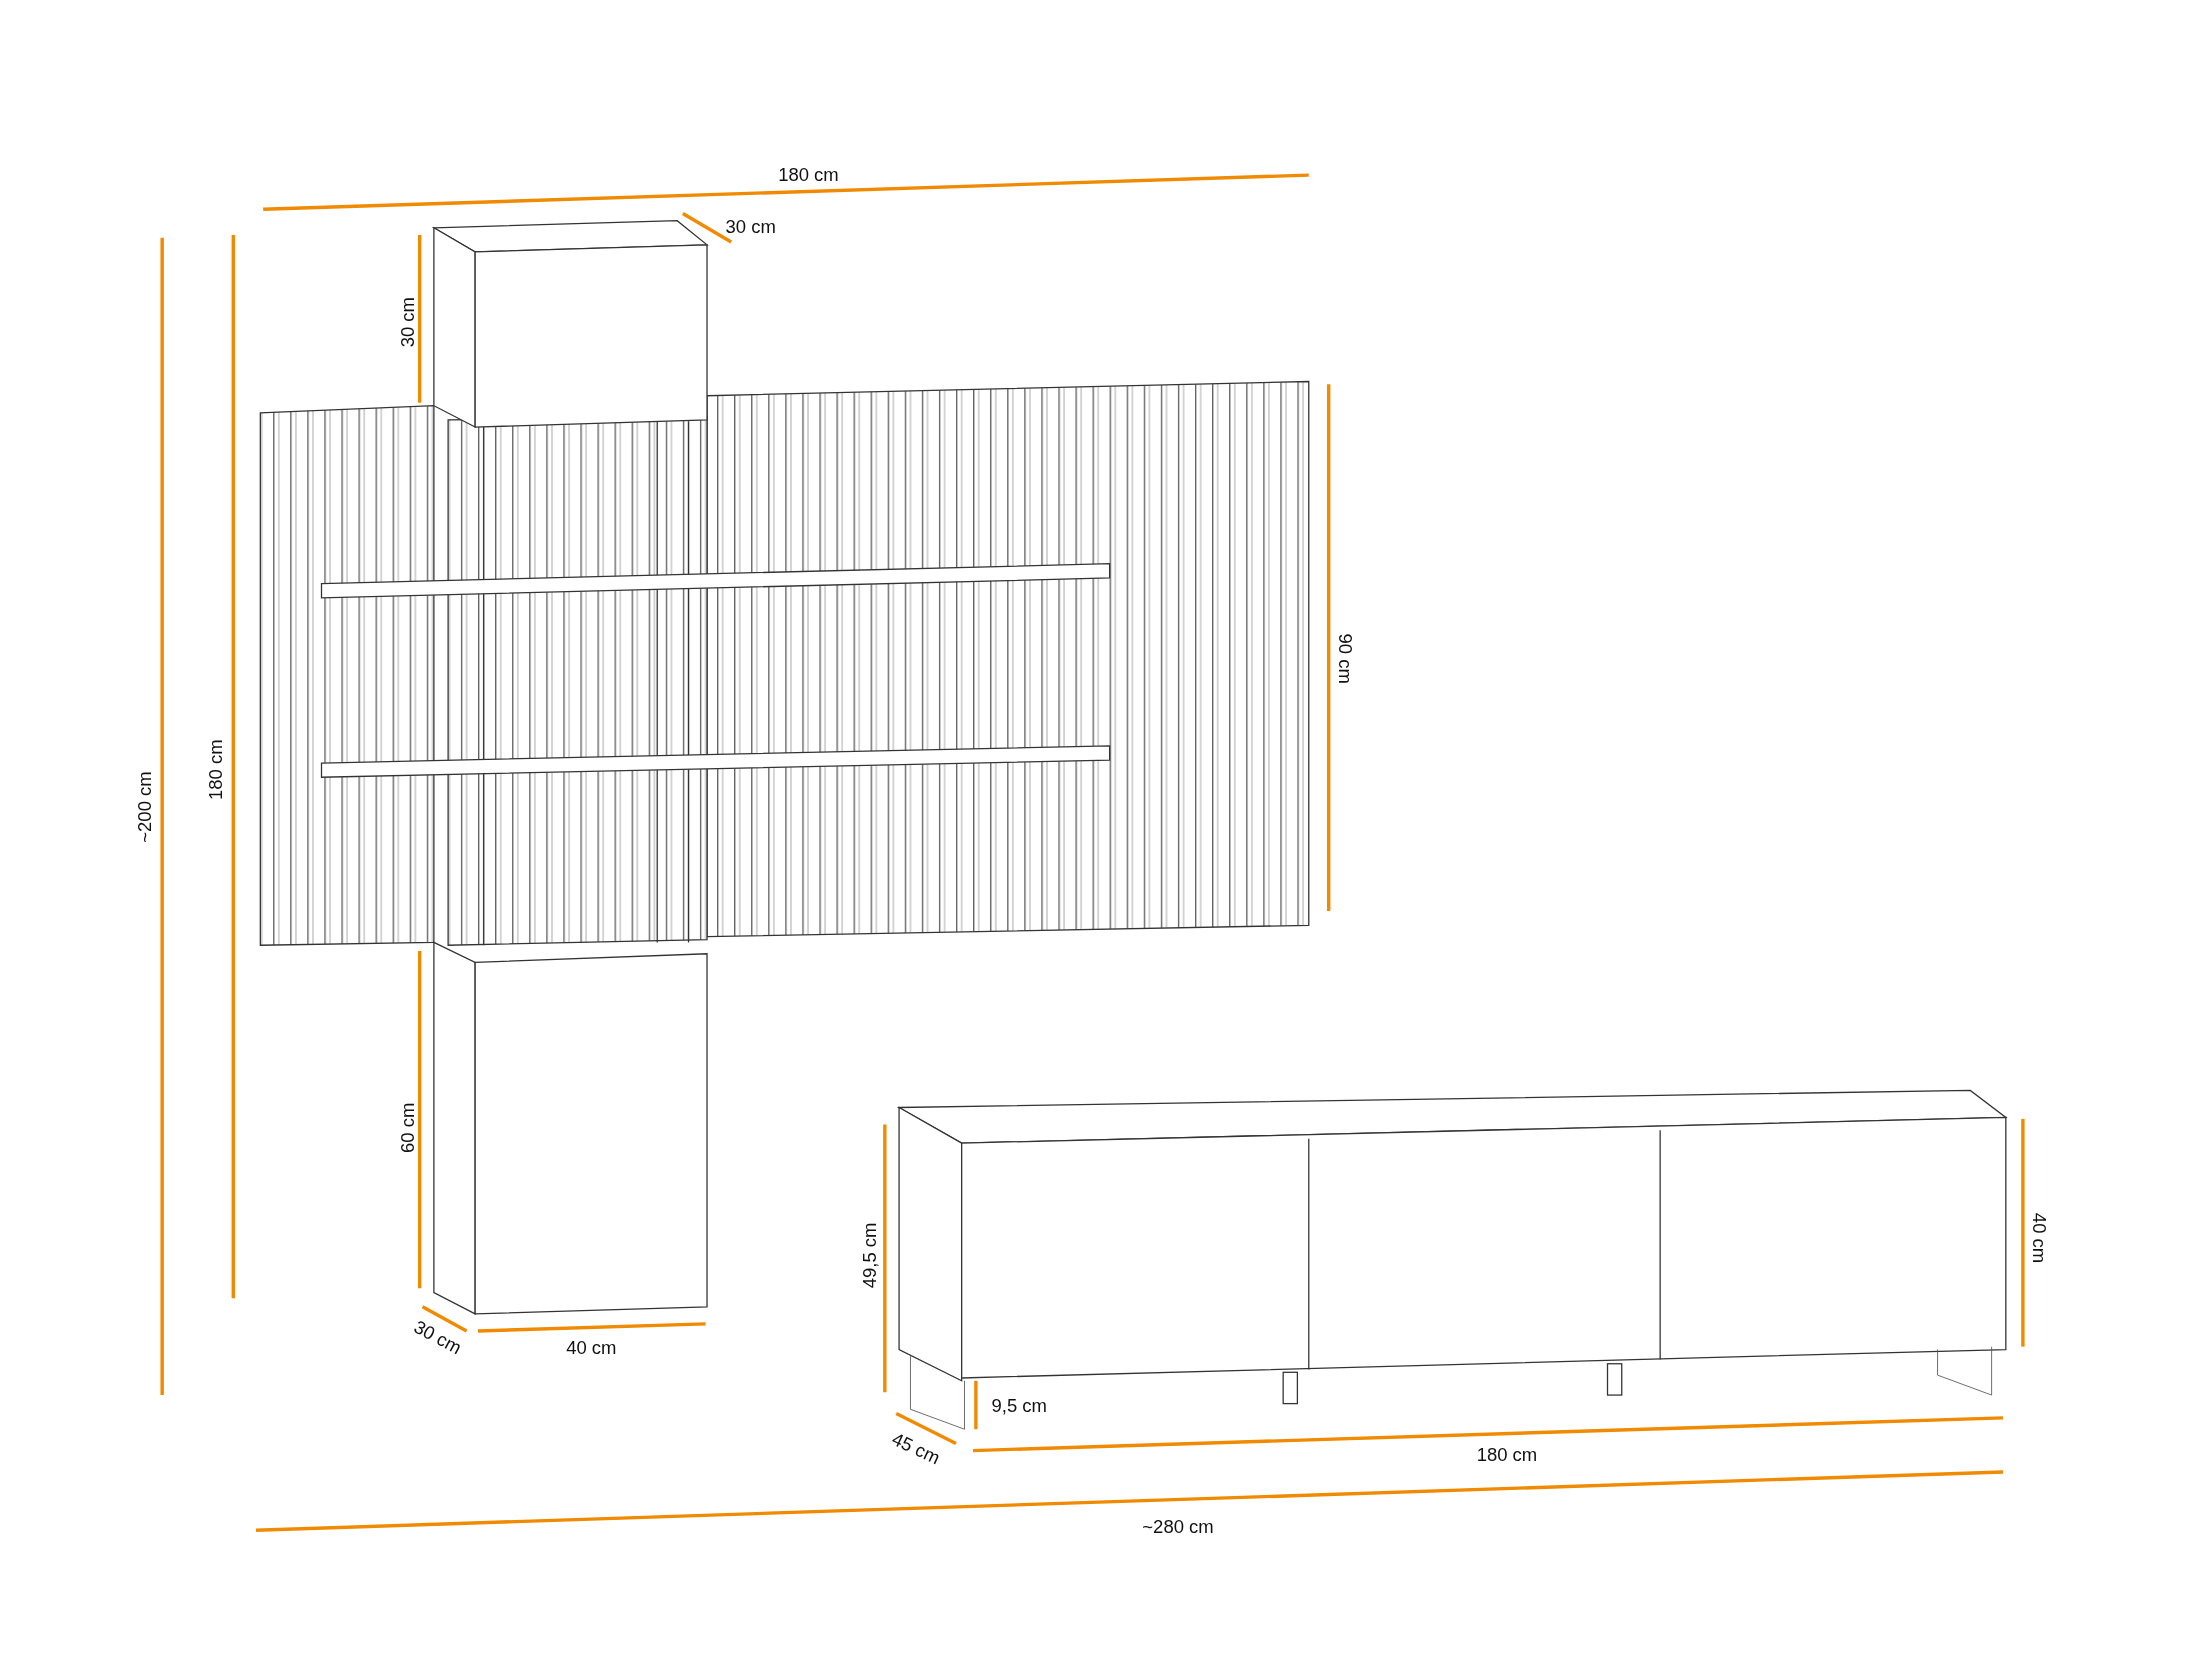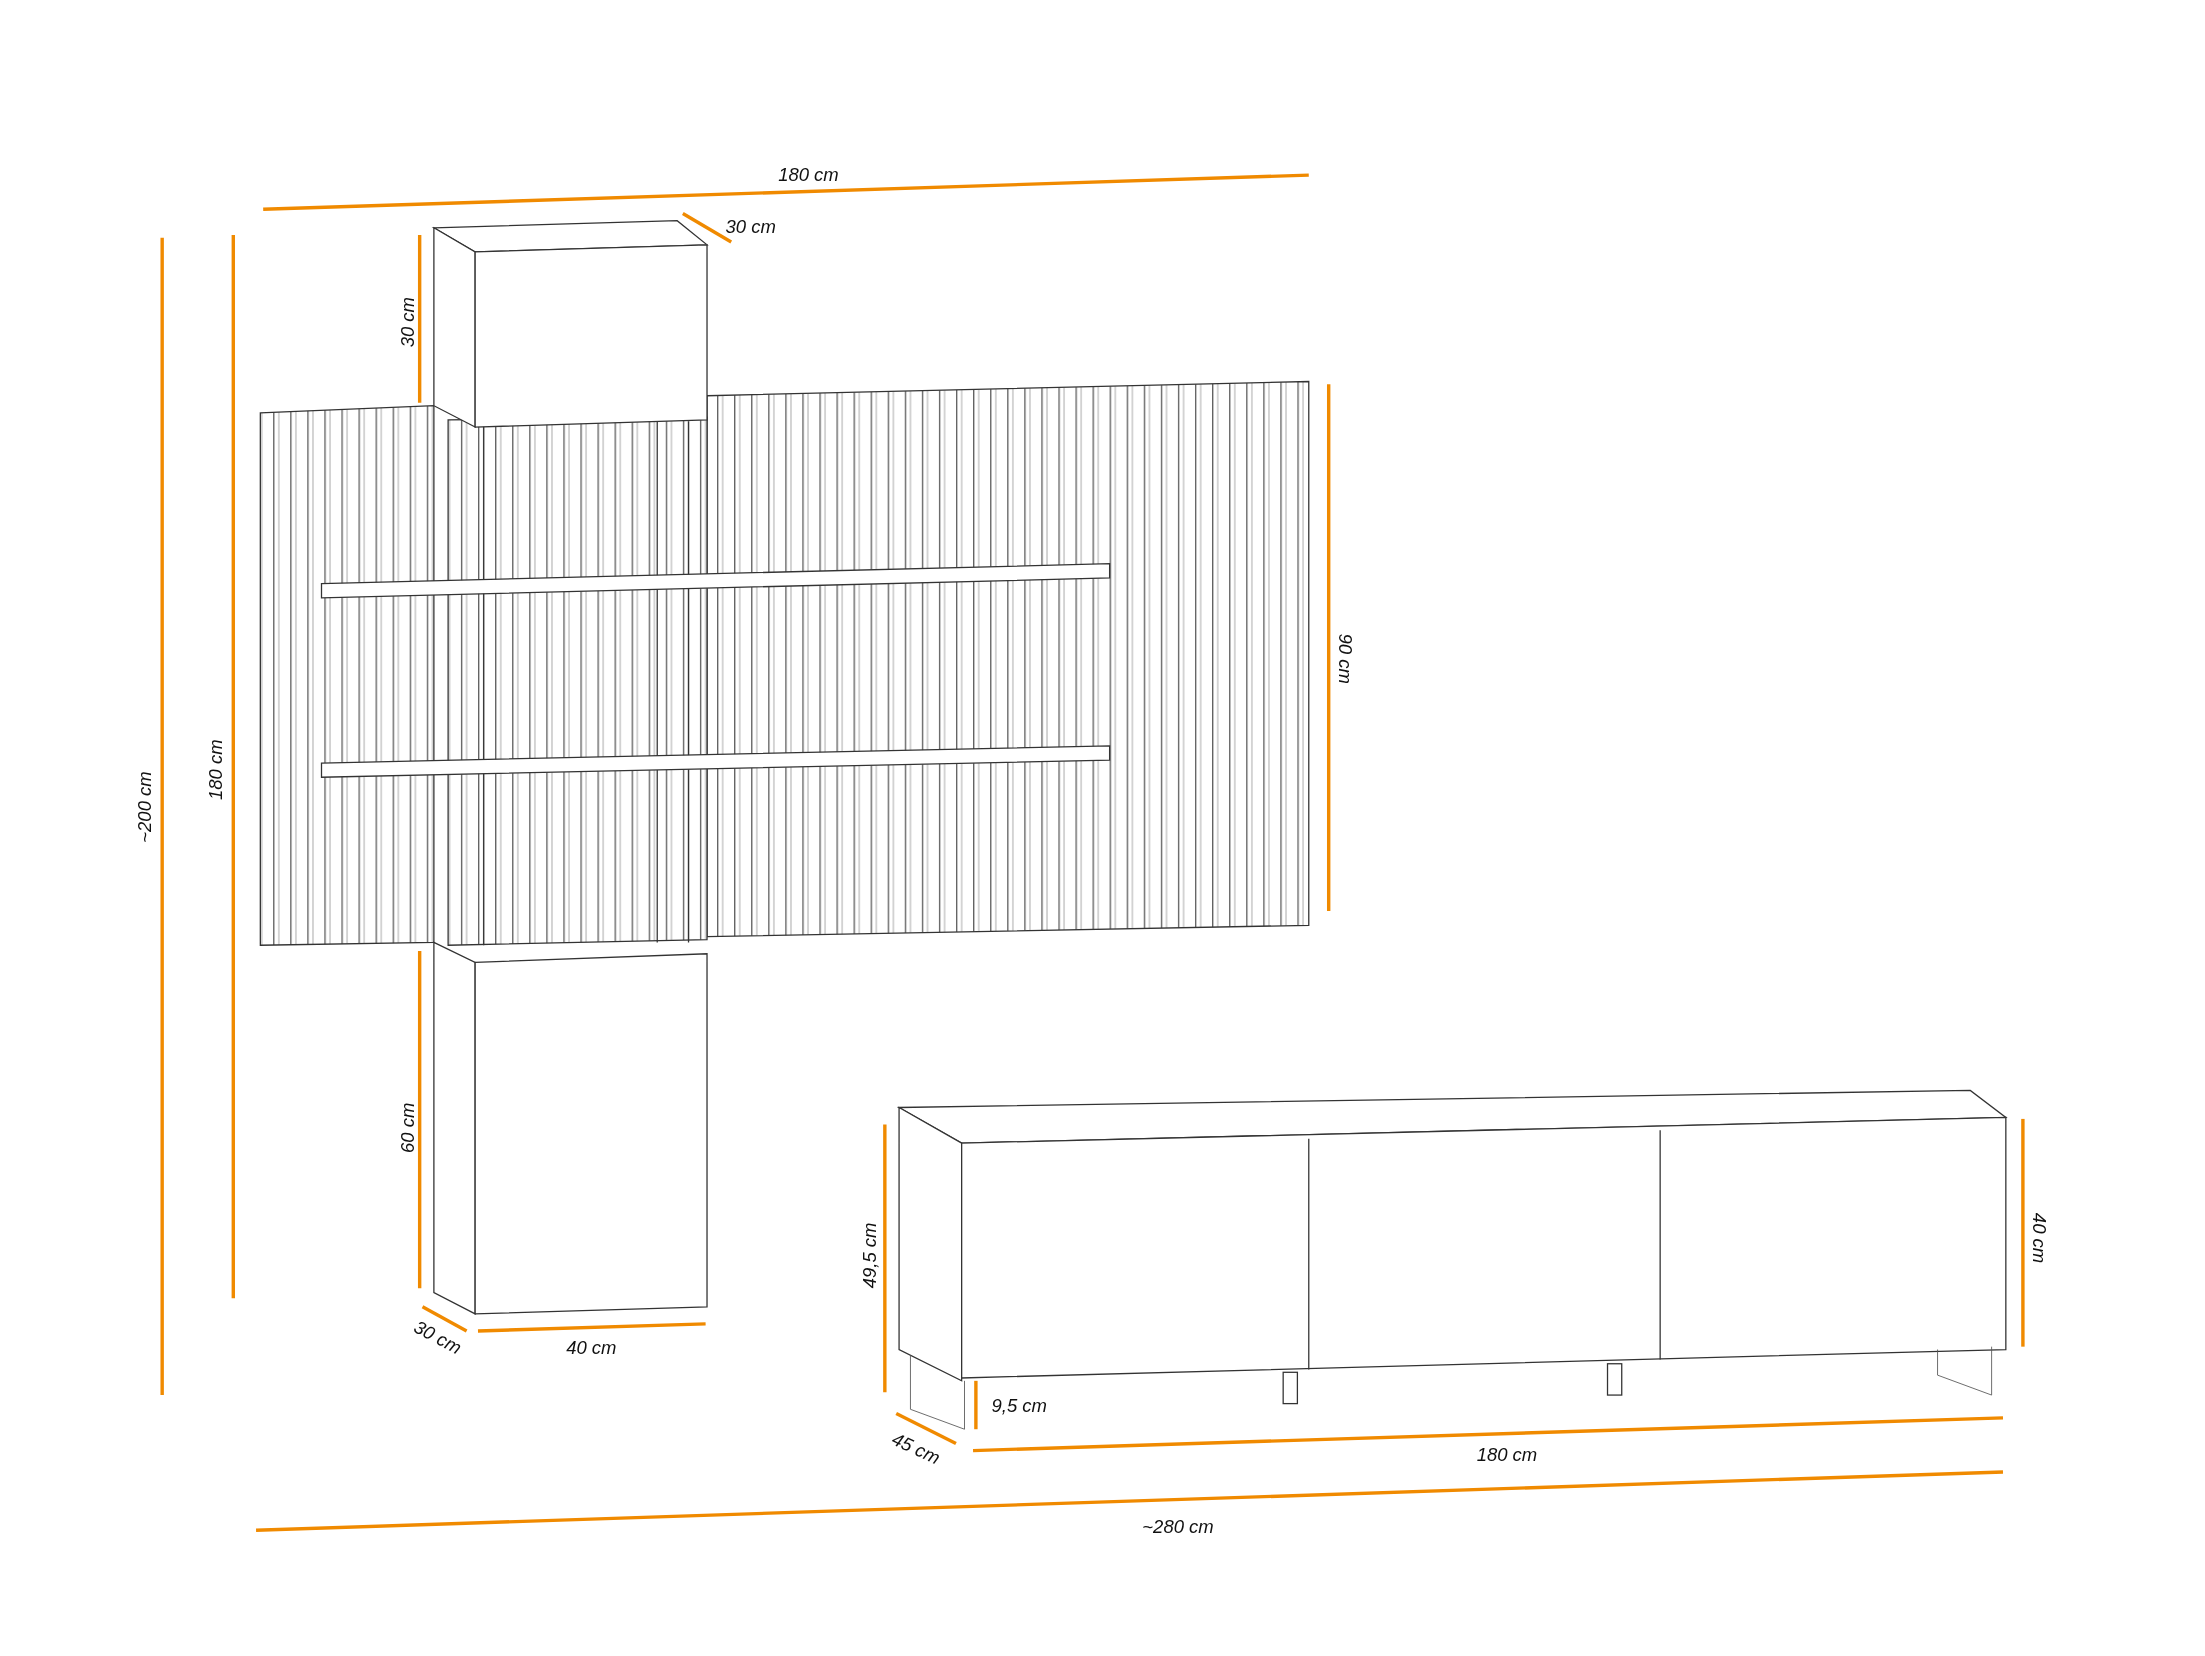--- a/index.html
+++ b/index.html
@@ -1,16 +1,16 @@
 <!DOCTYPE html>
 <html style="font-size:9.3px"><head>
 <meta charset="utf-8">
 <style>
   html,body{margin:0;padding:0;background:#ffffff;}
-  #stage{position:relative;width:2205px;height:1657px;overflow:hidden;background:#fff;font-style:italic;}
+  #stage{position:relative;width:2205px;height:1657px;overflow:hidden;background:#fff;}
   #stage svg{position:absolute;left:0;top:0;width:2205px;height:1657px;}
   .lbl{font-family:"Liberation Sans",sans-serif;font-size:13px;fill:#111;}
   .dim{stroke:#f08a00;stroke-width:2.4;fill:none;}
   .ln{stroke:#333;stroke-width:0.9;fill:#fff;}
   .thin{stroke:#555;stroke-width:0.6;fill:none;}
 </style>
 </head>
 <body>
 
 <div id="stage">

